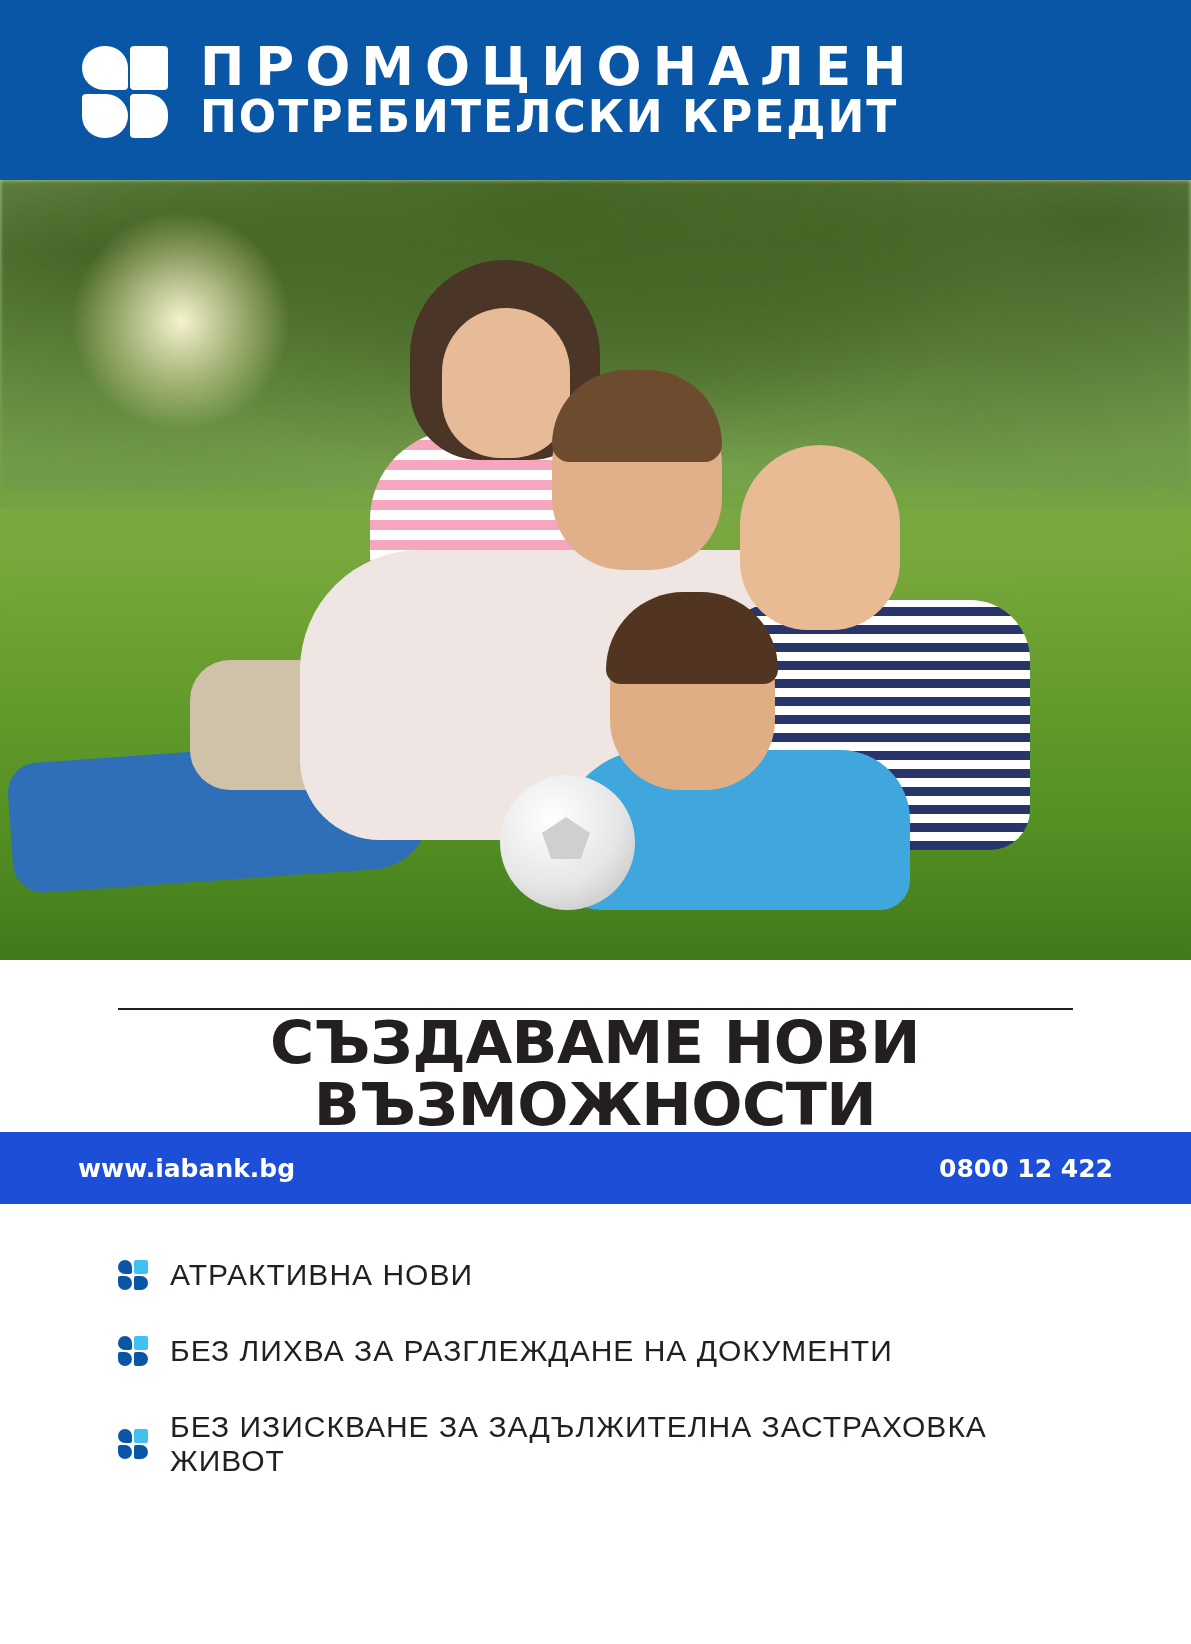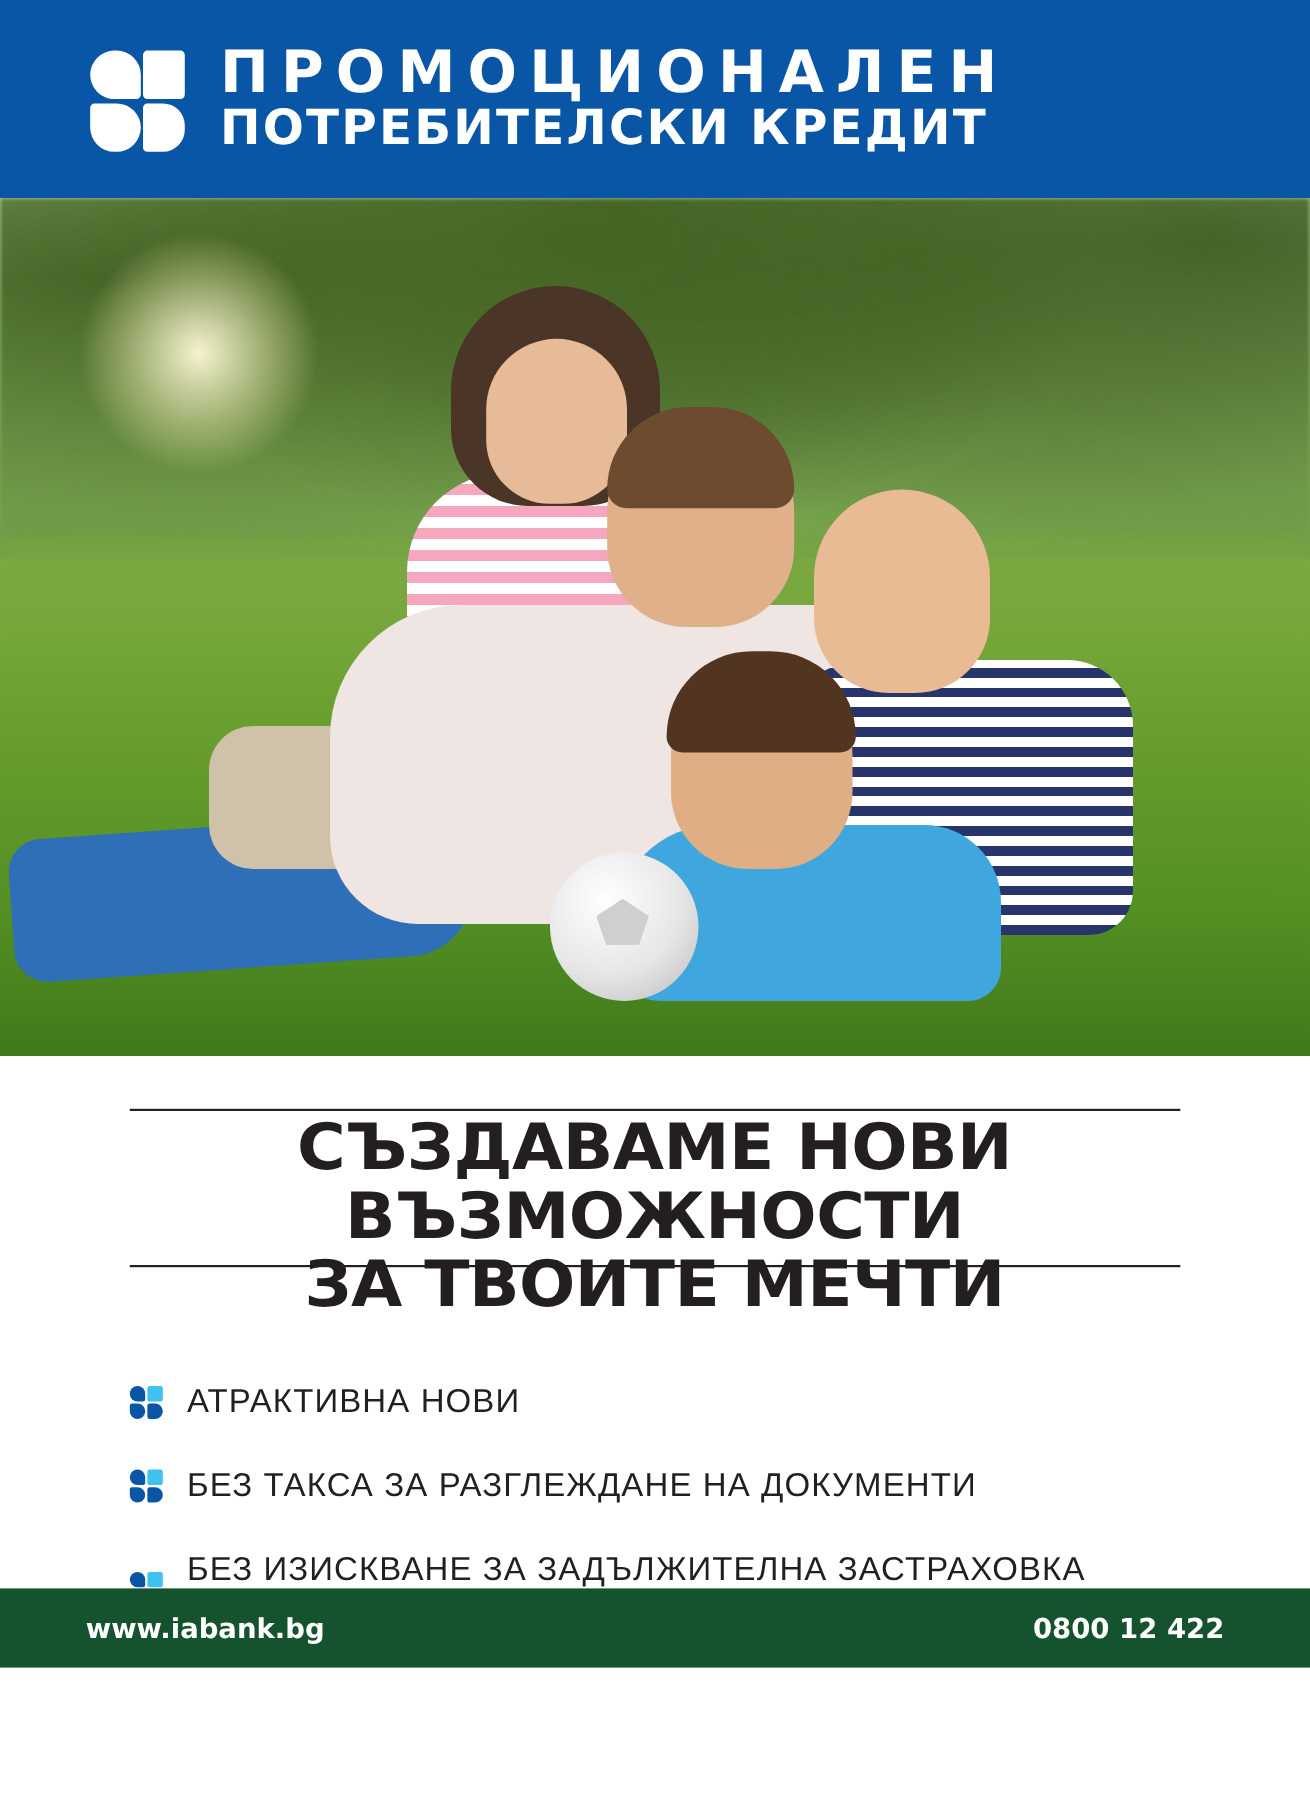--- a/index.html
+++ b/index.html
@@ -11,21 +11,21 @@
     width: 1191px;
     height: 1644px;
     font-family: "Liberation Sans", sans-serif;
     overflow: hidden;
     position: relative;
   }
 
   .poster {
     position: relative;
     width: 1191px;
-    height: 1516px;
+    height: 1204px;
     background: #ffffff;
     box-sizing: border-box;
     padding-left: 32px;
   }
 
   
   .header {
     position: absolute;
     left: 0;
     top: 0;
@@ -299,21 +299,21 @@
     letter-spacing: 1px;
   }
 
   
   .footer {
     position: absolute;
     left: 0;
     bottom: 0;
     width: 1191px;
     height: 72px;
-    background: #14532d;
+    background: #1d4ed8;
     color: #ffffff;
     display: flex;
     align-items: center;
     font-family: "DejaVu Sans", sans-serif;
     font-weight: bold;
     font-size: 25px;
   }
   .footer-left { position: absolute; left: 78px; }
   .footer-center { position: absolute; left: 0; width: 100%; text-align: center; }
   .footer-right { position: absolute; right: 78px; }
@@ -382,21 +382,21 @@
         </span>
         <span class="bullet-text">АТРАКТИВНА НОВИ</span>
       </div>
       <div class="bullet">
         <span class="bullet-icon">
           <i class="bi-tl"></i>
             <i class="bi-bl"></i>
             <i class="bi-tr"></i>
             <i class="bi-br"></i>
         </span>
-        <span class="bullet-text">БЕЗ ТАКСА ЗА РАЗГЛЕЖДАНЕ НА ДОКУМЕНТИ</span>
+        <span class="bullet-text">БЕЗ ЛИХВА ЗА РАЗГЛЕЖДАНЕ НА ДОКУМЕНТИ</span>
       </div>
       <div class="bullet">
         <span class="bullet-icon">
           <i class="bi-tl"></i>
             <i class="bi-bl"></i>
             <i class="bi-tr"></i>
             <i class="bi-br"></i>
         </span>
         <span class="bullet-text">БЕЗ ИЗИСКВАНЕ ЗА ЗАДЪЛЖИТЕЛНА ЗАСТРАХОВКА ЖИВОТ</span>
       </div>

